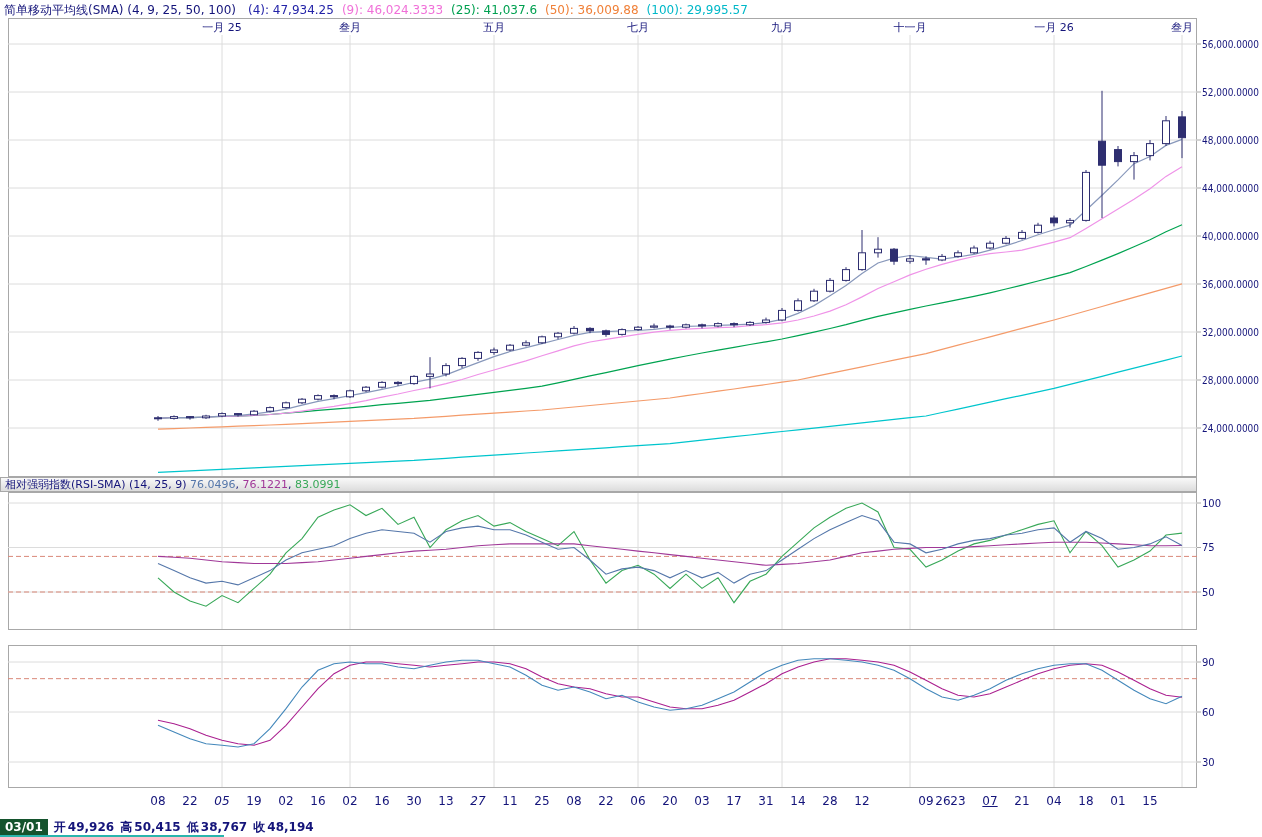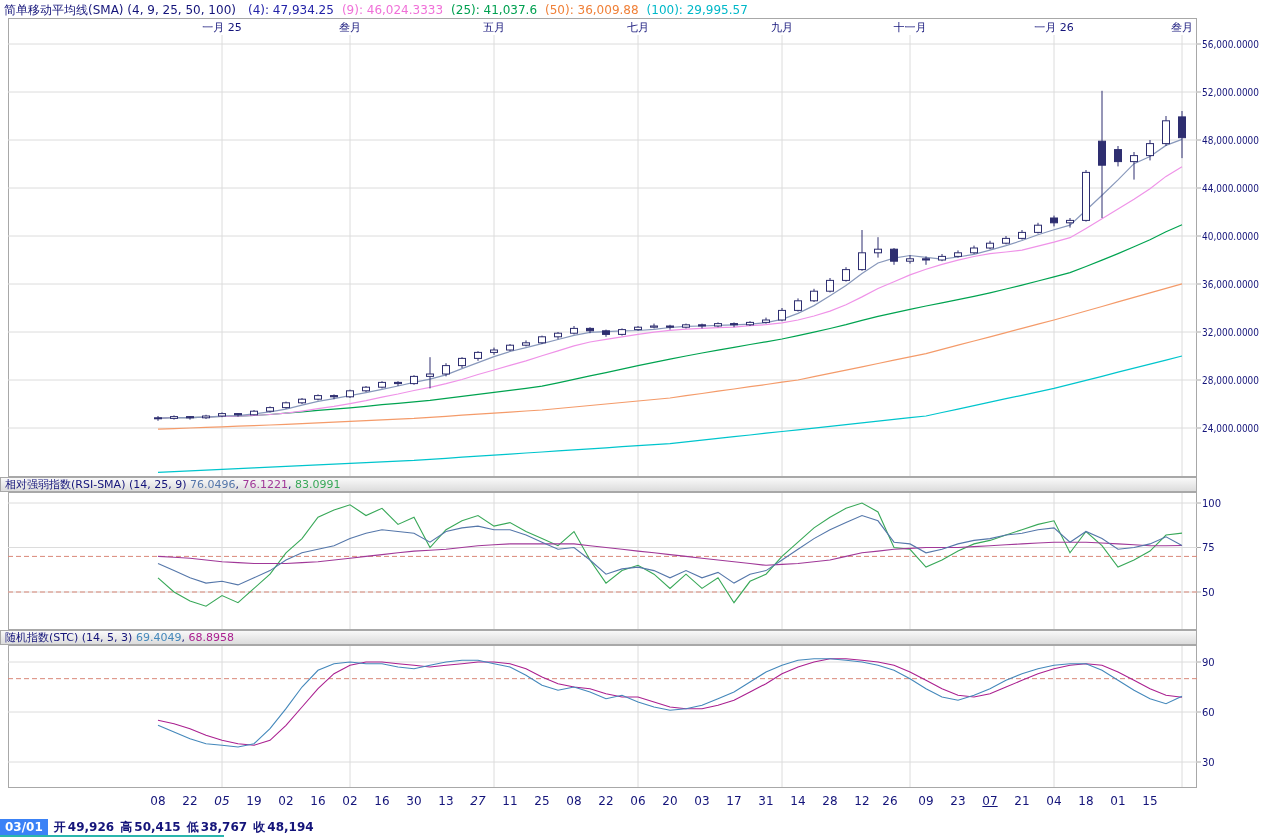--- a/index.html
+++ b/index.html
@@ -15,21 +15,21 @@
   #stc-chart{top:645px}
   .panel-header{position:absolute;left:0;width:1197px;height:15px;
     background:linear-gradient(#f9f9f9,#dcdcdc);border:1px solid #a8a8a8;
     font-size:11px;line-height:13px;color:#14147a;padding-left:4px;white-space:nowrap}
   #rsi-header{top:477px}
   #stc-header{top:630px}
   .x-axis{position:absolute;top:788px;left:0;width:1262px;height:26px;font-size:12px;color:#14147a}
   .x-axis span{position:absolute;top:6px;transform:translateX(-50%)}
   .status-bar{position:absolute;top:819px;left:0;width:1262px;height:18px;
     font-size:12px;color:#14147a;font-weight:bold;white-space:nowrap}
-  .status-date{display:inline-block;background:#3b82f6;color:#ffffff;padding:1px 5px 2px 5px}
+  .status-date{display:inline-block;background:#14532d;color:#ffffff;padding:1px 5px 2px 5px}
   .status-text{margin-left:6px}
   .status-text span{margin-right:2px}
   .status-underline{position:absolute;left:0;top:835px;width:224px;height:2px;background:#2ab5ad}
   svg text{font-family:"DejaVu Sans","Liberation Sans",sans-serif}
 </style>
 </head>
 <body>
 
 <div class="screen">
 
@@ -254,24 +254,20 @@
         <line x1="1197" y1="100" x2="1201" y2="100" stroke="#a8a8a8"></line>
         <text x="1202" y="103.5" font-size="10" fill="#14147a">50</text>
       </g>
       <line x1="8" y1="64.4" x2="1197" y2="64.4" stroke="#d98878" stroke-dasharray="5 3"></line>
       <line x1="8" y1="100" x2="1197" y2="100" stroke="#d98878" stroke-dasharray="5 3"></line>
       <polyline points="158.0,85.8 174.0,100.0 190.0,108.9 206.0,114.2 222.0,103.6 238.0,110.7 254.0,96.4 270.0,82.2 286.0,60.8 302.0,46.6 318.0,25.2 334.0,18.1 350.0,12.8 366.0,23.5 382.0,16.3 398.0,32.4 414.0,25.2 430.0,55.5 446.0,37.7 462.0,28.8 478.0,23.5 494.0,34.1 510.0,30.6 526.0,39.5 542.0,46.6 558.0,53.7 574.0,39.5 590.0,68.0 606.0,91.1 622.0,78.6 638.0,73.3 654.0,82.2 670.0,96.4 686.0,82.2 702.0,96.4 718.0,85.8 734.0,110.7 750.0,89.3 766.0,82.2 782.0,64.4 798.0,50.2 814.0,35.9 830.0,25.2 846.0,16.3 862.0,11.0 878.0,19.9 894.0,55.5 910.0,57.3 926.0,75.1 942.0,68.0 958.0,59.1 974.0,51.9 990.0,48.4 1006.0,43.0 1022.0,37.7 1038.0,32.4 1054.0,28.8 1070.0,60.8 1086.0,39.5 1102.0,53.7 1118.0,75.1 1134.0,68.0 1150.0,59.1 1166.0,43.0 1182.0,41.1" fill="none" stroke="#38a858" stroke-width="1.1"></polyline>
       <polyline points="158.0,64.4 174.0,65.3 190.0,66.2 206.0,68.0 222.0,69.7 238.0,70.6 254.0,71.5 270.0,71.5 286.0,71.5 302.0,70.6 318.0,69.7 334.0,68.0 350.0,66.2 366.0,64.4 382.0,62.6 398.0,60.8 414.0,59.1 430.0,58.2 446.0,57.3 462.0,55.5 478.0,53.7 494.0,52.8 510.0,51.9 526.0,51.9 542.0,51.9 558.0,51.9 574.0,51.9 590.0,53.7 606.0,55.5 622.0,57.3 638.0,59.1 654.0,60.8 670.0,62.6 686.0,64.4 702.0,66.2 718.0,68.0 734.0,69.7 750.0,71.5 766.0,73.3 782.0,72.4 798.0,71.5 814.0,69.7 830.0,68.0 846.0,64.4 862.0,60.8 878.0,59.1 894.0,57.3 910.0,56.4 926.0,55.5 942.0,55.5 958.0,55.5 974.0,54.6 990.0,53.7 1006.0,52.8 1022.0,51.9 1038.0,51.0 1054.0,50.2 1070.0,50.2 1086.0,50.2 1102.0,51.0 1118.0,51.9 1134.0,52.8 1150.0,53.7 1166.0,53.7 1182.0,53.5" fill="none" stroke="#a03898" stroke-width="1.1"></polyline>
       <polyline points="158.0,71.5 174.0,78.6 190.0,85.8 206.0,91.1 222.0,89.3 238.0,92.9 254.0,85.8 270.0,78.6 286.0,68.0 302.0,60.8 318.0,57.3 334.0,53.7 350.0,46.6 366.0,41.3 382.0,37.7 398.0,39.5 414.0,41.3 430.0,50.2 446.0,39.5 462.0,35.9 478.0,34.1 494.0,37.7 510.0,37.7 526.0,43.0 542.0,50.2 558.0,57.3 574.0,55.5 590.0,68.0 606.0,82.2 622.0,76.9 638.0,75.1 654.0,78.6 670.0,85.8 686.0,78.6 702.0,85.8 718.0,80.4 734.0,91.1 750.0,82.2 766.0,78.6 782.0,68.0 798.0,57.3 814.0,46.6 830.0,37.7 846.0,30.6 862.0,23.5 878.0,28.8 894.0,50.2 910.0,51.9 926.0,60.8 942.0,57.3 958.0,51.9 974.0,48.4 990.0,46.6 1006.0,43.0 1022.0,41.3 1038.0,37.7 1054.0,35.9 1070.0,50.2 1086.0,39.5 1102.0,46.6 1118.0,57.3 1134.0,55.5 1150.0,51.9 1166.0,44.8 1182.0,53.6" fill="none" stroke="#5577aa" stroke-width="1.1"></polyline>
     </svg>
 
-  <div class="panel-header" id="stc-header">
-    <span>随机指数(STC) (14, 5, 3)</span>
-    <span id="stc-values"><span style="color: rgb(68, 136, 187);">69.4049</span><span>, </span><span style="color: rgb(170, 32, 144);">68.8958</span></span>
-  </div>
   <svg id="stc-chart" class="panel" width="1262" height="143" viewBox="0 0 1262 143">
       <rect x="8.5" y="0.5" width="1188" height="142" fill="#ffffff" stroke="#a8a8a8"></rect>
       <g>
         <line x1="222" y1="1" x2="222" y2="142" stroke="#dcdcdc"></line>
         <line x1="350" y1="1" x2="350" y2="142" stroke="#dcdcdc"></line>
         <line x1="494" y1="1" x2="494" y2="142" stroke="#dcdcdc"></line>
         <line x1="638" y1="1" x2="638" y2="142" stroke="#dcdcdc"></line>
         <line x1="782" y1="1" x2="782" y2="142" stroke="#dcdcdc"></line>
         <line x1="910" y1="1" x2="910" y2="142" stroke="#dcdcdc"></line>
         <line x1="1054" y1="1" x2="1054" y2="142" stroke="#dcdcdc"></line>
@@ -310,21 +306,21 @@
       <span style="left: 574px;">08</span>
       <span style="left: 606px;">22</span>
       <span style="left: 638px;">06</span>
       <span style="left: 670px;">20</span>
       <span style="left: 702px;">03</span>
       <span style="left: 734px;">17</span>
       <span style="left: 766px;">31</span>
       <span style="left: 798px;">14</span>
       <span style="left: 830px;">28</span>
       <span style="left: 862px;">12</span>
-      <span style="left: 890px;">26</span>
+      <span style="left: 943px;">26</span>
       <span style="left: 926px;">09</span>
       <span style="left: 958px;">23</span>
       <span style="left: 990px; text-decoration: underline;">07</span>
       <span style="left: 1022px;">21</span>
       <span style="left: 1054px;">04</span>
       <span style="left: 1086px;">18</span>
       <span style="left: 1118px;">01</span>
       <span style="left: 1150px;">15</span>
     </div>
 

